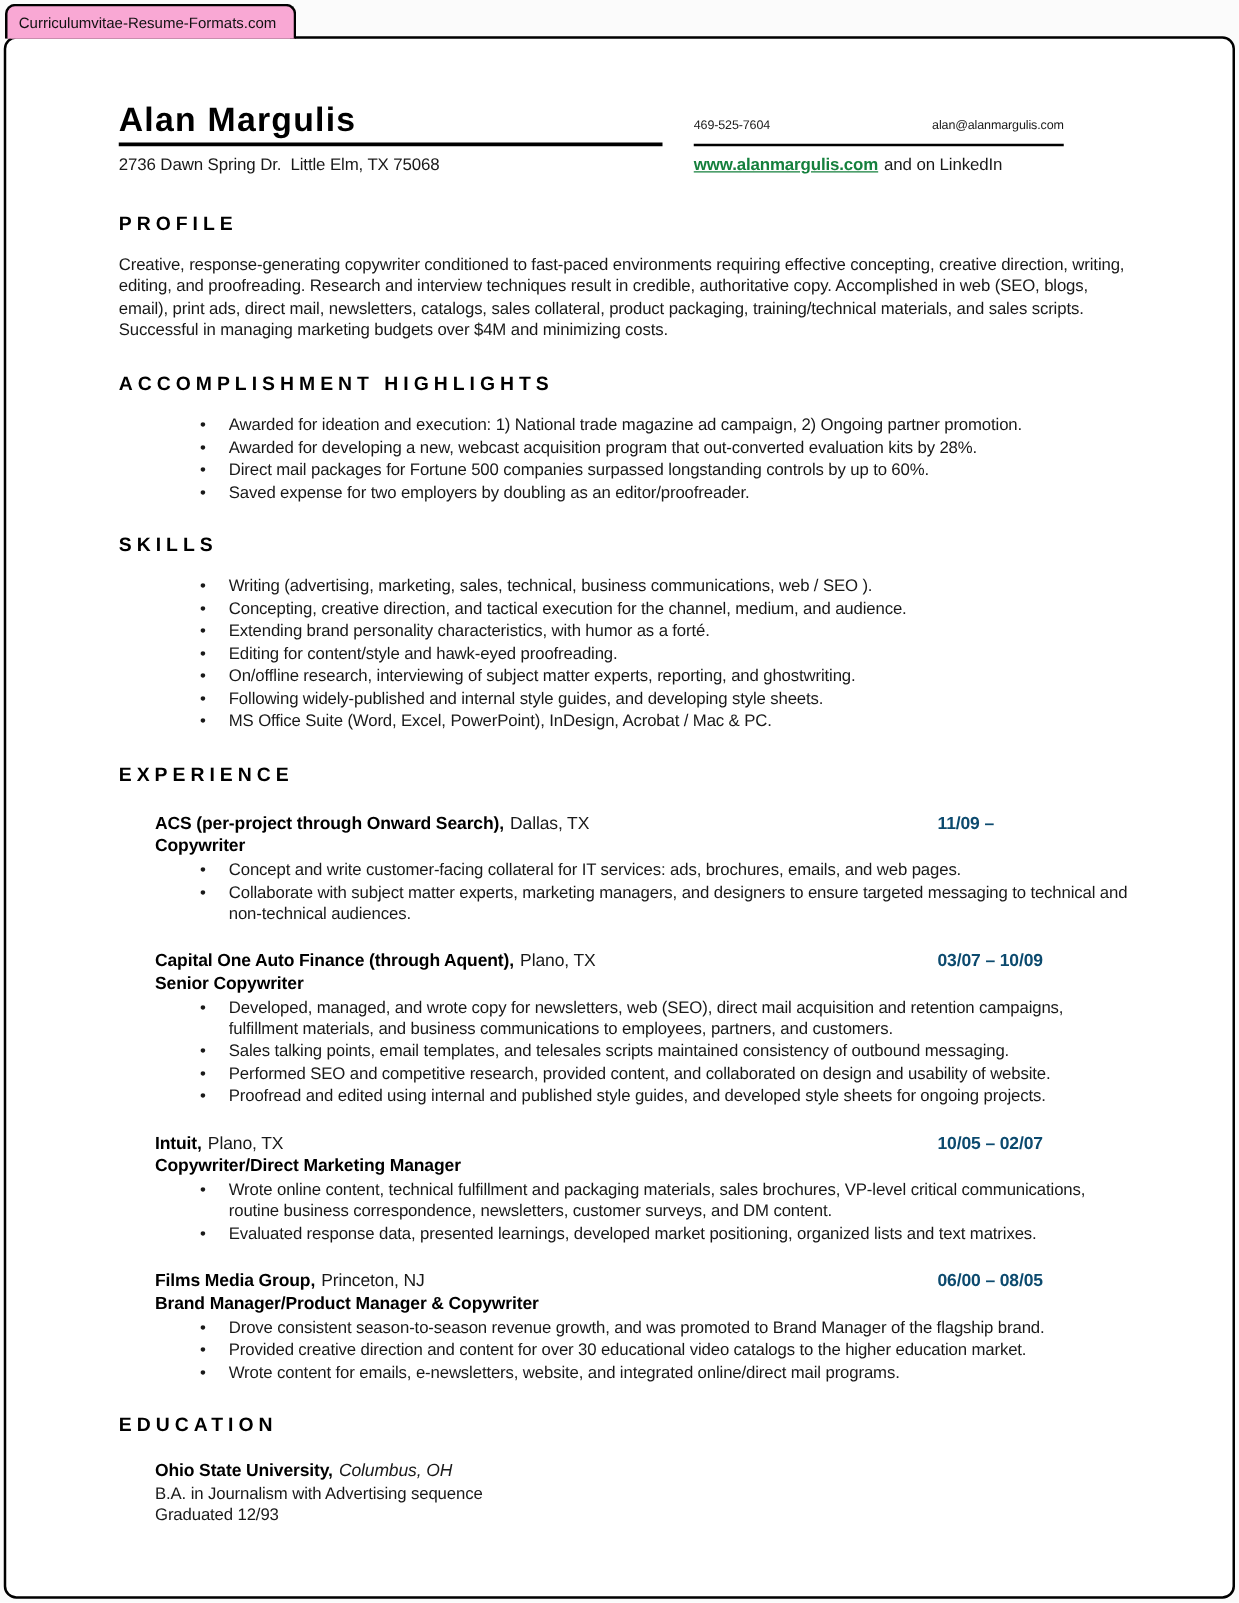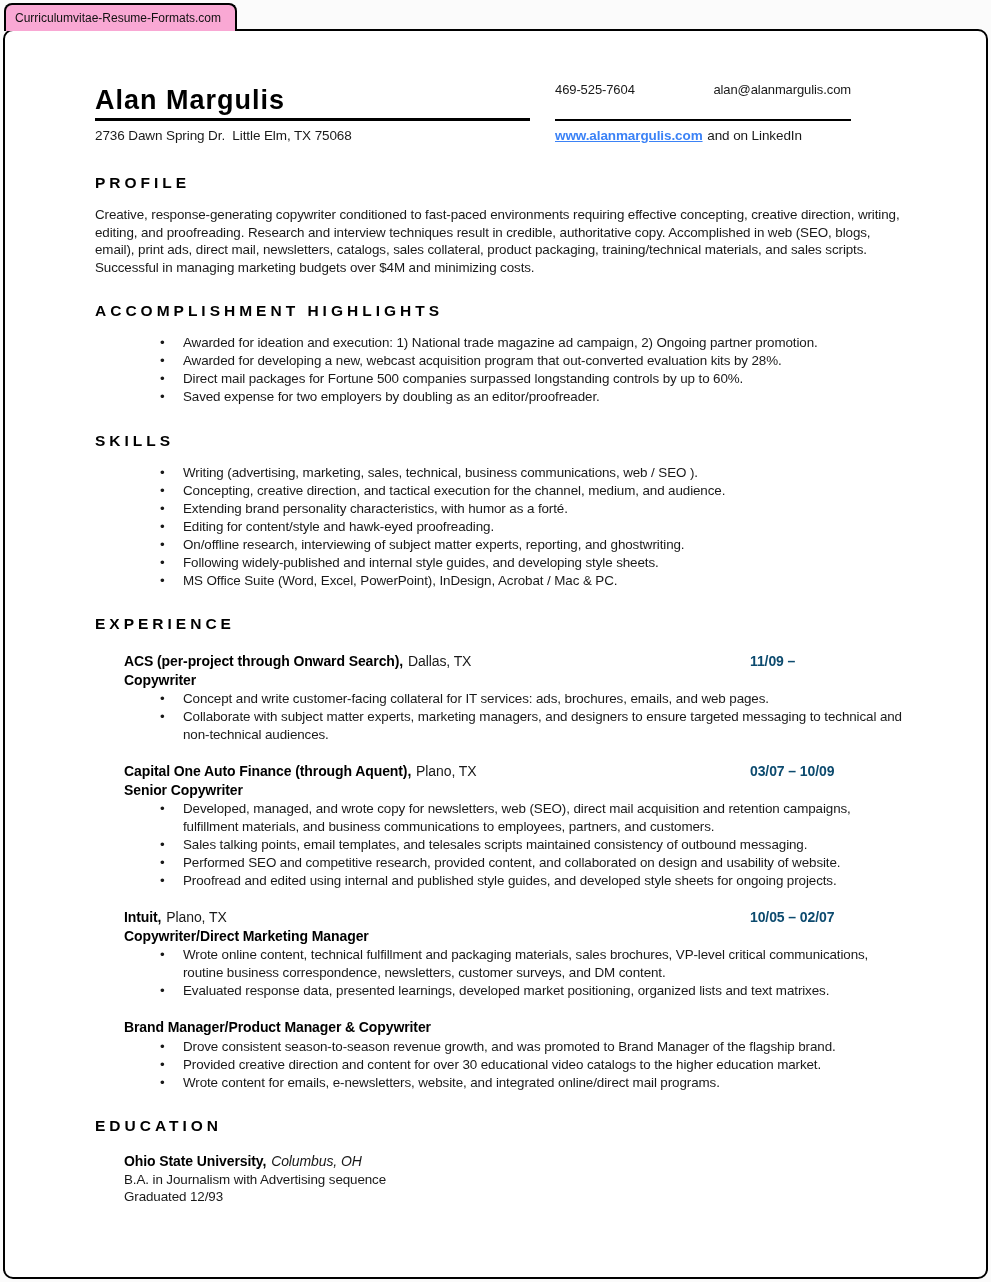--- a/index.html
+++ b/index.html
@@ -25,27 +25,27 @@
     padding:30px 81px 0 90px;box-sizing:border-box;overflow:hidden;
     font-size:13.4px;letter-spacing:-0.1px;line-height:17.5px;color:#191919;margin-top:20px;
   }
   
   .hdr-row1{display:flex;align-items:flex-end;}
   .name-cell{
     width:435px;border-bottom:3px solid #000;padding-bottom:3px;
     font-size:27px;font-weight:bold;letter-spacing:1px;line-height:30px;color:#000;
   }
   .contact-cell{
-    width:296px;margin-left:25px;border-bottom:2px solid #000;padding-bottom:20px;
-    display:flex;justify-content:space-between;font-size:13px;
+    width:296px;margin-left:25px;border-bottom:2px solid #000;padding-bottom:6px;
+    display:flex;justify-content:space-between;font-size:10px;
   }
   .hdr-row2{display:flex;margin-top:6px;font-size:13.5px;}
   .addr-cell{width:435px;white-space:pre-wrap;}
   .web-cell{width:300px;margin-left:25px;white-space:nowrap;}
-  .web-link{color:#3b82f6;font-weight:bold;text-decoration:underline;cursor:pointer;}
+  .web-link{color:#15803d;font-weight:bold;text-decoration:underline;cursor:pointer;}
   .web-suffix{margin-left:0.35em;color:#191919;}
   
   .sec-title{
     font-size:15.5px;font-weight:bold;letter-spacing:4px;color:#000;
     margin:26px 0 14px 0;line-height:18px;
   }
   .sec-title.first{margin-top:30px;}
   .para{margin:0 0 0 0;}
   .bullets{margin-top:14px;}
   .bullet{position:relative;padding-left:88px;margin-bottom:0.5px;}
@@ -144,20 +144,24 @@
       <span class="job-dates">10/05 – 02/07</span>
     </div>
     <div class="job-role">Copywriter/Direct Marketing Manager</div>
     <div class="bullets">
       <div class="bullet">Wrote online content, technical fulfillment and packaging materials, sales brochures, VP-level critical communications, routine business correspondence, newsletters, customer surveys, and DM content.</div>
       <div class="bullet">Evaluated response data, presented learnings, developed market positioning, organized lists and text matrixes.</div>
     </div>
   </div>
 
   <div class="job">
+    <div class="job-line">
+      <span class="job-company">Films Media Group,</span><span class="job-loc">Princeton, NJ</span>
+      <span class="job-dates">06/00 – 08/05</span>
+    </div>
     <div class="job-role">Brand Manager/Product Manager &amp; Copywriter</div>
     <div class="bullets">
       <div class="bullet">Drove consistent season-to-season revenue growth, and was promoted to Brand Manager of the flagship brand.</div>
       <div class="bullet">Provided creative direction and content for over 30 educational video catalogs to the higher education market.</div>
       <div class="bullet">Wrote content for emails, e-newsletters, website, and integrated online/direct mail programs.</div>
     </div>
   </div>
 
   <div class="sec-title">EDUCATION</div>
   <div class="edu">

